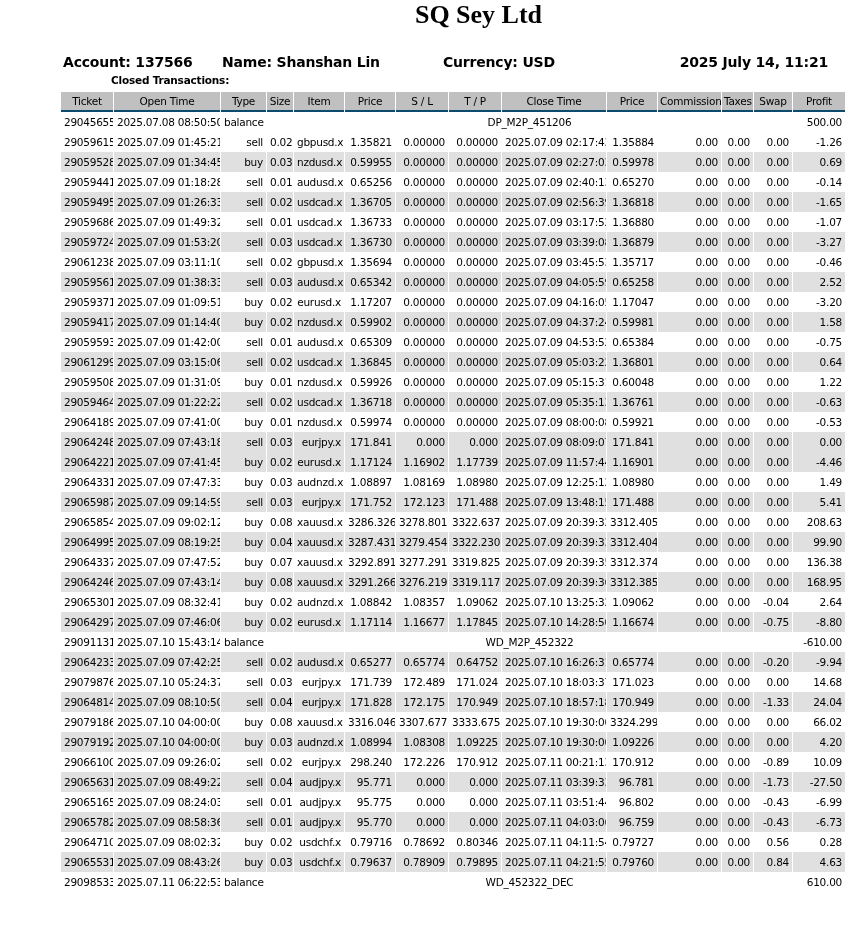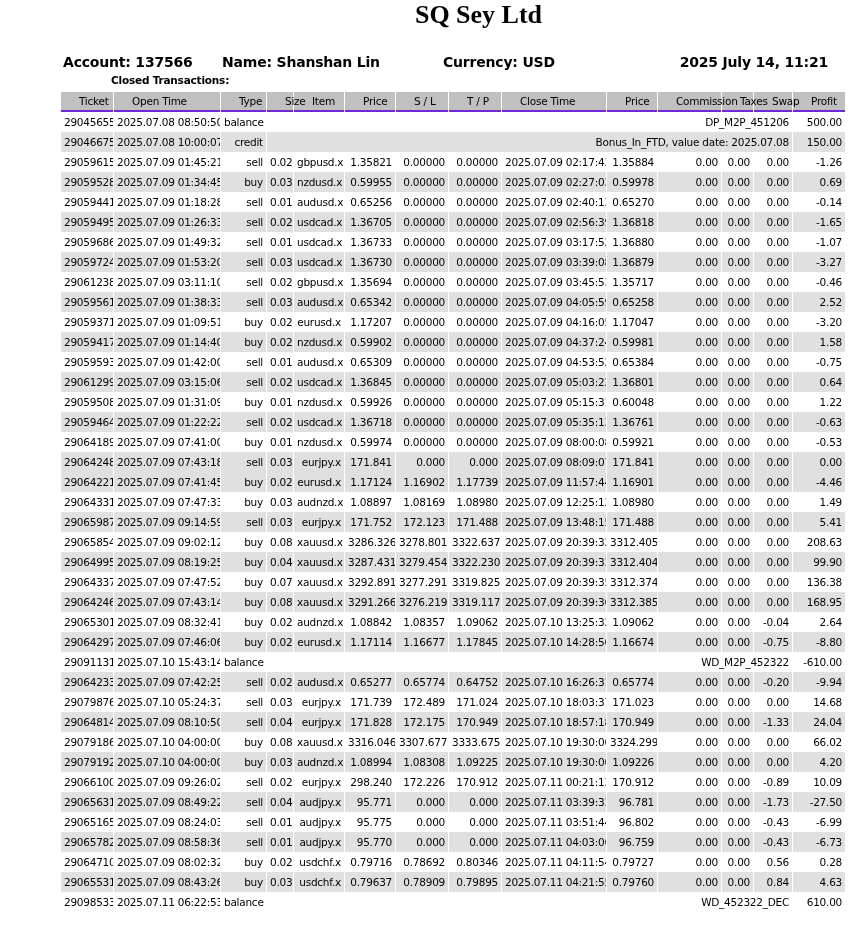--- a/index.html
+++ b/index.html
@@ -23,31 +23,31 @@
     font-size: 10.5px; font-weight: bold; letter-spacing: -0.2px; margin-left: 48px;
   }
   table.tx {
     position: absolute; top: 92px; left: 60px;
     border-collapse: separate; border-spacing: 1px 0;
     font-size: 10.5px; letter-spacing: -0.25px;
     width: 771px; table-layout: fixed;
   }
   table.tx th {
     background: #c0c0c0; font-weight: normal; height: 18px;
-    text-align: left; padding: 0 18px; white-space: nowrap;
-    border-bottom: 2px solid #6d28d9;
+    text-align: center; padding: 0 2px; white-space: nowrap;
+    border-bottom: 2px solid #0c4a6e;
   }
   table.tx td {
     height: 20px; padding: 0 3px; white-space: nowrap; overflow: hidden;
   }
   table.tx tr.odd td { background: #ffffff; }
   table.tx tr.even td { background: #e0e0e0; }
   td.r { text-align: right; }
   td.l { text-align: left; }
-  td.span-cell { text-align: right; }
+  td.span-cell { text-align: center; }
 </style>
 </head>
 <body>
 
 <div class="title">SQ Sey Ltd</div>
 
 <div class="info-row">
   <span style="left:0;">Account: 137566</span>
   <span style="left:159px;">Name: Shanshan Lin</span>
   <span style="left:380px;">Currency: USD</span>
@@ -92,27 +92,20 @@
       </tr>
   </thead>
   <tbody id="tbody">
       <tr class="odd">
         <td class="l">29045655</td>
         <td class="l">2025.07.08 08:50:50</td>
         <td class="r">balance</td>
         <td colspan="10" class="span-cell">DP_M2P_451206</td>
         <td class="r">500.00</td>
       </tr>
-      <tr class="even">
-        <td class="l">29046675</td>
-        <td class="l">2025.07.08 10:00:07</td>
-        <td class="r">credit</td>
-        <td colspan="10" class="span-cell">Bonus_In_FTD, value date: 2025.07.08</td>
-        <td class="r">150.00</td>
-      </tr>
       <tr class="odd">
         <td class="l">29059615</td>
         <td class="l">2025.07.09 01:45:21</td>
         <td class="r">sell</td>
         <td class="l">0.02</td>
         <td class="r">gbpusd.x</td>
         <td class="r">1.35821</td>
         <td class="r">0.00000</td>
         <td class="r">0.00000</td>
         <td class="l">2025.07.09 02:17:43</td>

